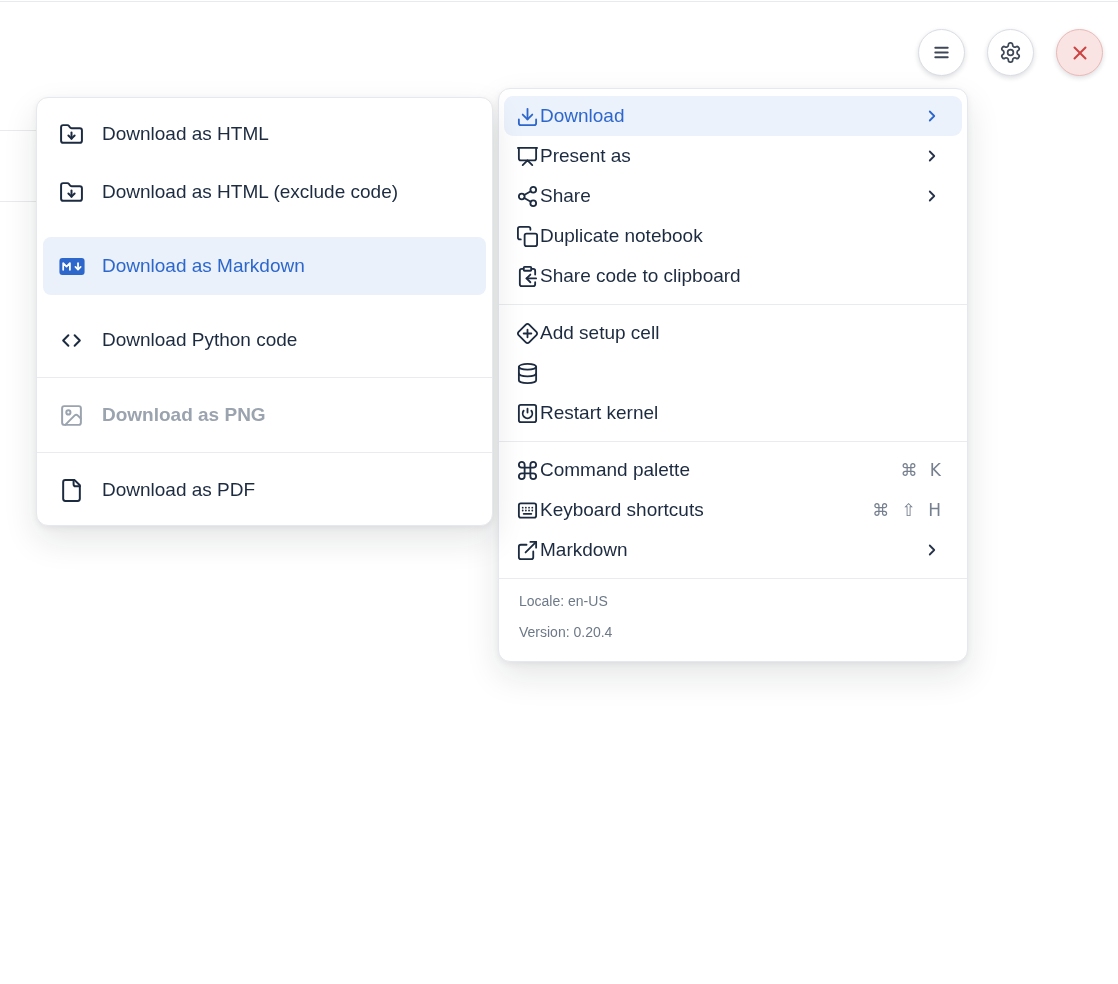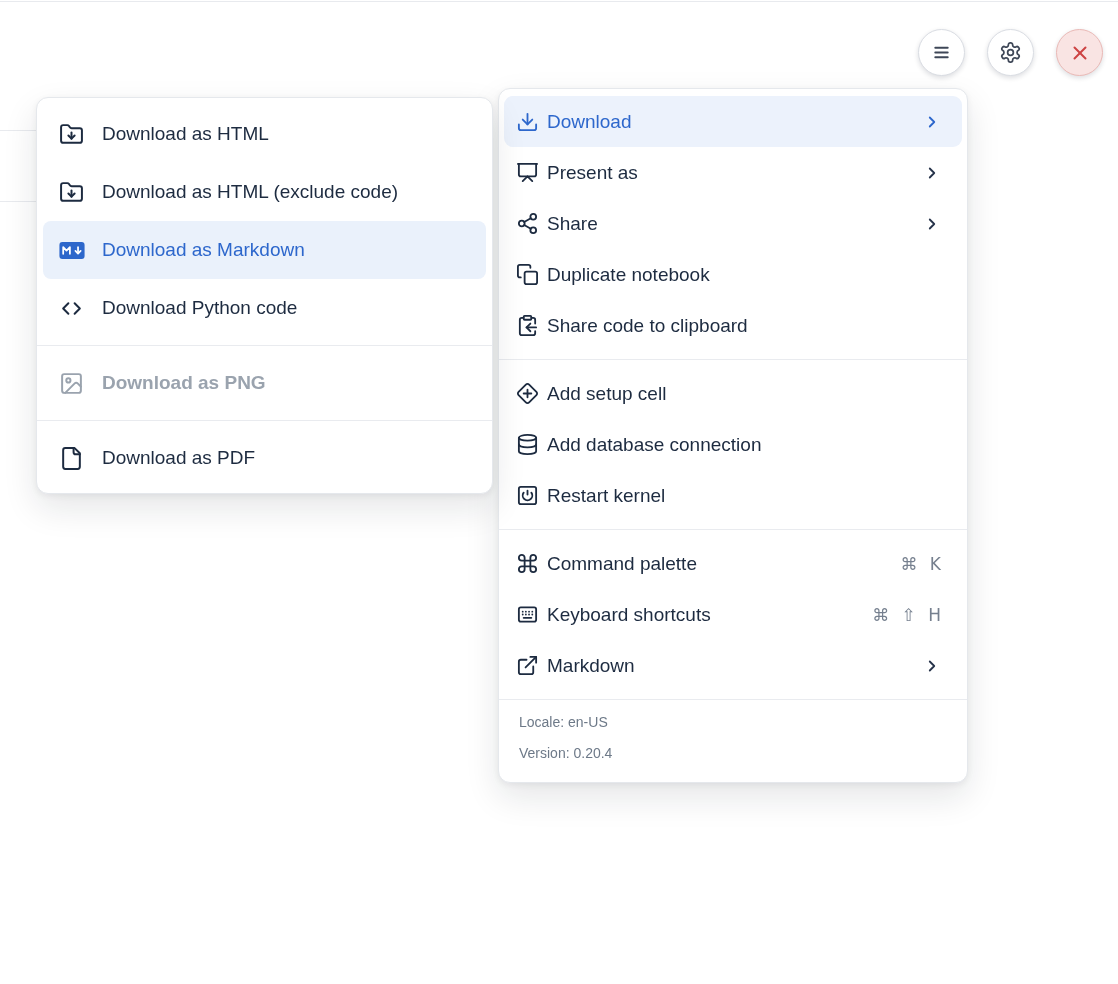--- a/index.html
+++ b/index.html
@@ -34,37 +34,37 @@
     z-index:5;
   }
   .main-menu{left:498px;top:88px;width:468px;z-index:4;}
   .sub-menu{left:36px;top:97px;width:455px;z-index:6;}
   .section{padding:8px 0;}
   .section.first{padding-top:7px;}
   .section.last{padding-bottom:6px;}
   .sep{height:1px;background:#e9ebef;}
 
   .row{display:flex;align-items:center;cursor:pointer;box-sizing:border-box;}
-  .main-menu .row{height:51px;gap:7px;padding:0 26px 0 17px;font-size:19px;}
+  .main-menu .row{height:40px;gap:0;padding:0 26px 0 17px;font-size:19px;}
   .sub-menu  .row{height:58px;gap:17px;padding:0 16px 0 22px;font-size:19px;}
 
   .row .ic{width:26px;flex:0 0 26px;display:flex;align-items:center;}
   .main-menu .row .ic{width:24px;flex:0 0 24px;}
   .row .label{white-space:nowrap;}
   .row .trail{margin-left:auto;display:flex;align-items:center;}
   .row svg{display:block;}
 
   
   .main-menu .row.active{
     background:#ecf2fc;border-radius:9px;
     margin:0 5px;padding:0 21px 0 12px;color:#2d67cc;
   }
   .sub-menu .row.active{
     background:#eaf1fb;border-radius:8px;
-    margin:0 6px;padding:0 10px 0 16px;color:#2d67cc;
+    margin:16px 6px;padding:0 10px 0 16px;color:#2d67cc;
   }
   .row.disabled{color:#9aa3ae;cursor:default;font-weight:bold;}
 
   .shortcut{
     color:#76808f;font-size:17px;word-spacing:7px;white-space:nowrap;
     font-family:"DejaVu Sans","Liberation Sans",sans-serif;
   }
 
   .menu-footer{
     padding:12px 20px 18px;display:flex;flex-direction:column;gap:11px;
@@ -191,21 +191,20 @@
       <span class="label">Add setup cell</span>
     </div>
     <div class="row">
       <span class="ic">
         <svg width="23" height="23" viewBox="0 0 24 24" fill="none" stroke="currentColor" stroke-width="1.9" stroke-linecap="round" stroke-linejoin="round">
           <ellipse cx="12" cy="5" rx="9" ry="3"></ellipse>
             <path d="M3 5v14a9 3 0 0 0 18 0V5"></path>
             <path d="M3 12a9 3 0 0 0 18 0"></path>
         </svg>
       </span>
-      <span class="label">Add database connection</span>
     </div>
     <div class="row">
       <span class="ic">
         <svg width="23" height="23" viewBox="0 0 24 24" fill="none" stroke="currentColor" stroke-width="1.9" stroke-linecap="round" stroke-linejoin="round">
           <rect x="3" y="3" width="18" height="18" rx="2"></rect>
             <path d="M12 7v4"></path>
             <path d="M8 9a5 5 0 1 0 8 0"></path>
         </svg>
       </span>
       <span class="label">Restart kernel</span>

